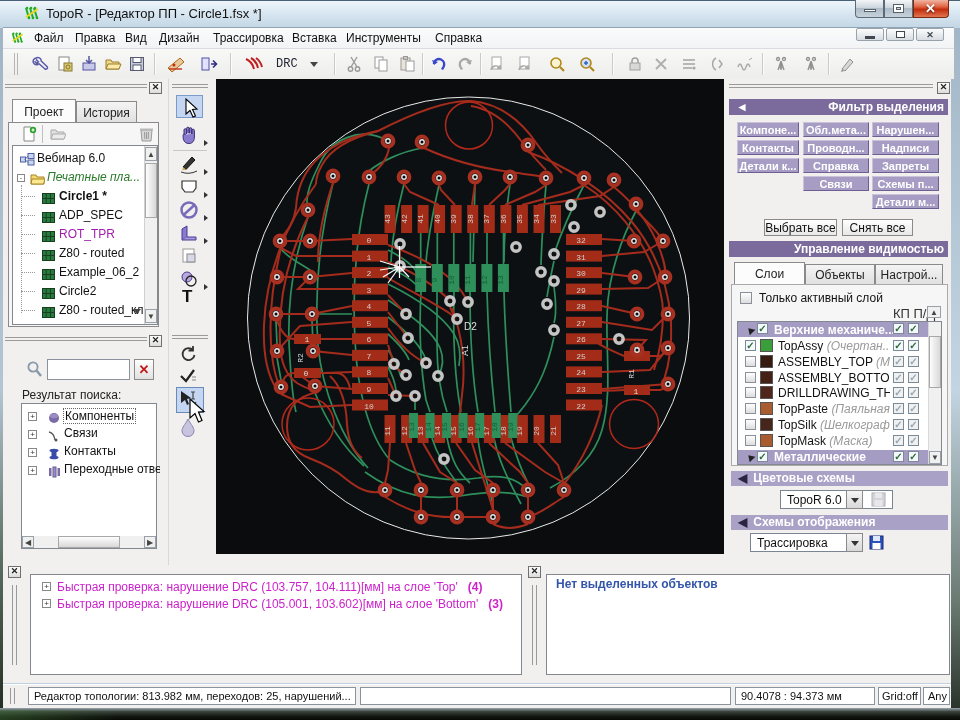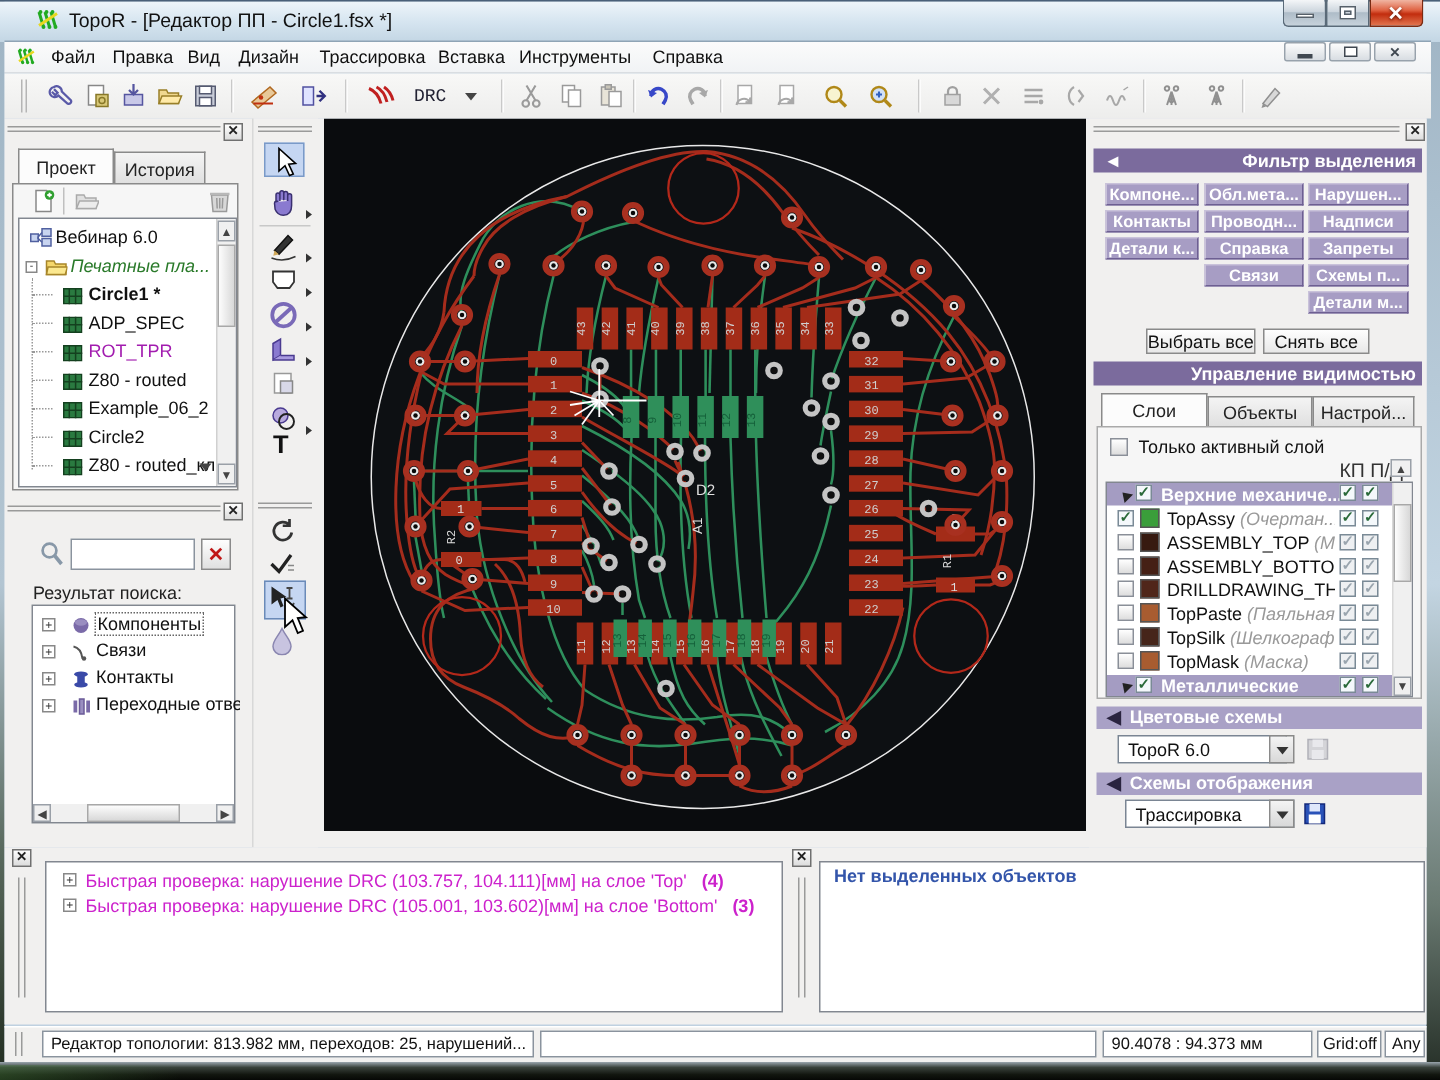--- a/index.html
+++ b/index.html
@@ -1003,21 +1003,21 @@
 <div class="abs" style="left:738px;top:450px;width:190px;height:14px;background:#a49cc2"></div>
 <div class="abs" style="left:744px;top:452px;width:0;height:0;border:4px solid transparent;border-right:6px solid #222;transform:rotate(45deg)"></div>
 <div class="abs" style="left:757px;top:451px;width:11px;height:11px;border:1px solid #7a8a96;background:#f4f8fb;color:#2a6a3a;font-size:10px;line-height:10px;font-weight:bold;text-align:center">✓</div>
 <div class="abs lrow" style="left:774px;top:450px;color:#fff;font-weight:bold">Металлические</div>
 <div class="abs" style="left:893px;top:451px;width:11px;height:11px;border:1px solid #7a8a96;background:#f4f8fb;color:#2a6a3a;font-size:10px;line-height:10px;font-weight:bold;text-align:center">✓</div>
 <div class="abs" style="left:908px;top:451px;width:11px;height:11px;border:1px solid #7a8a96;background:#f4f8fb;color:#2a6a3a;font-size:10px;line-height:10px;font-weight:bold;text-align:center">✓</div>
 <div class="abs" style="left:928px;top:322px;width:13px;height:142px;background:#f0f0f0;border-left:1px solid #d8d8d8"></div>
 <div class="abs" style="left:929px;top:336px;width:12px;height:52px;background:linear-gradient(90deg,#fdfdfd,#d8d8d8);border:1px solid #a8a8a8"></div>
 <div class="abs sb" style="left:929px;top:451px;width:12px;height:13px;text-align:center;font-size:8px;line-height:12px;color:#444">▼</div>
 <div class="abs shead" style="left:731px;top:471px;width:217px;height:15px;line-height:15px"><span style="margin-left:7px;color:#2a2440">◀</span><span style="margin-left:6px">Цветовые схемы</span></div>
-<div class="abs combo" style="left:745px;top:490px;width:113px;height:19px;padding:2px 0 0 6px">TopoR 6.0</div>
+<div class="abs combo" style="left:780px;top:490px;width:113px;height:19px;padding:2px 0 0 6px">TopoR 6.0</div>
 <div class="abs combobtn" style="left:846px;top:490px;width:17px;height:19px">
     <div style="margin:7px auto 0;width:0;height:0;border:4px solid transparent;border-top:5px solid #333"></div>
   </div>
 <div class="abs" style="left:871px;top:492px"><svg width="15" height="15" viewBox="0 0 15 15">
       <rect x="1" y="1" width="13" height="13" fill="#d4d4d8" stroke="#b0b0b8"></rect>
       <rect x="4" y="1" width="7" height="5" fill="#e8e8ec"></rect>
       <rect x="3.5" y="8" width="8" height="6" fill="#e8e8ec"></rect>
     </svg></div>
 <div class="abs shead" style="left:731px;top:515px;width:217px;height:15px;line-height:15px"><span style="margin-left:7px;color:#2a2440">◀</span><span style="margin-left:6px">Схемы отображения</span></div>
 <div class="abs combo" style="left:750px;top:533px;width:113px;height:19px;padding:2px 0 0 6px">Трассировка</div>

